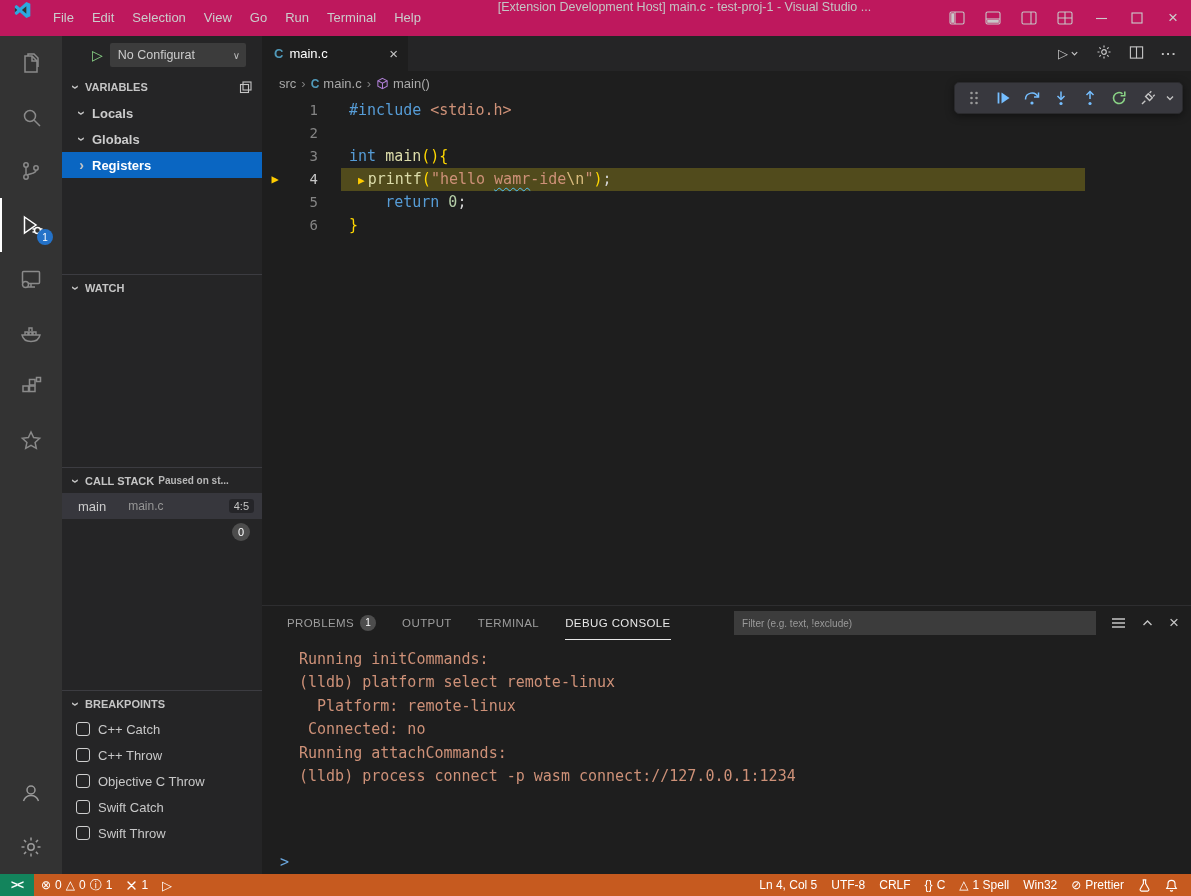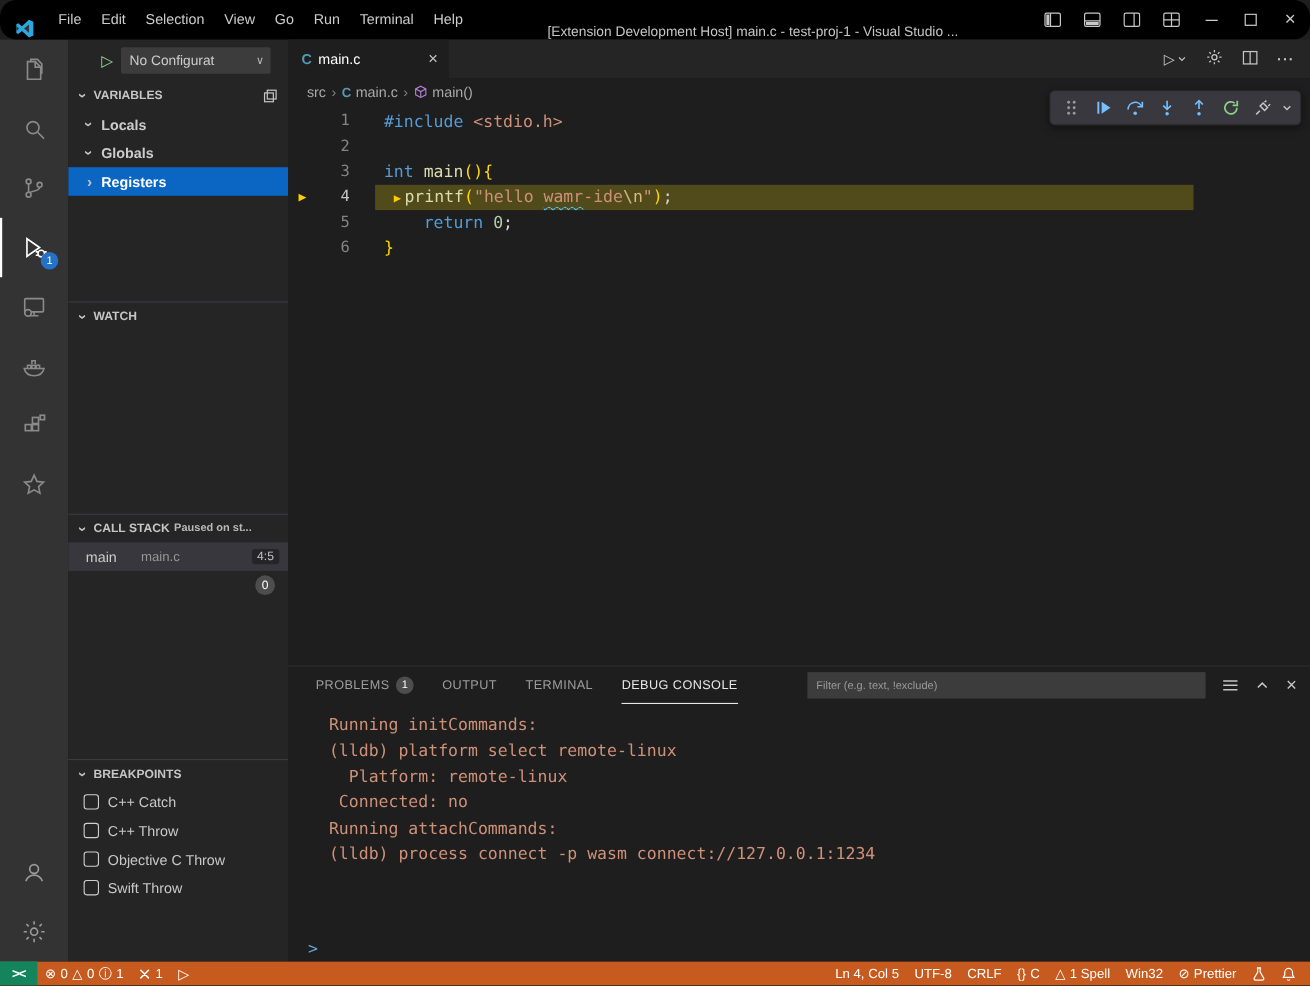--- a/index.html
+++ b/index.html
@@ -2,21 +2,21 @@
 <html style="--statusbar-bg: #c65a1f; --remote-green: #13845c; --list-selection: #0a66c2; --current-line: #514b1c; --debug-yellow: #ffcc00; --console-text: #ce9178; --badge-blue: #2472c8;"><head>
 <meta charset="utf-8">
 <style>
   * { margin:0; padding:0; box-sizing:border-box; }
   html,body { width:1191px; height:896px; overflow:hidden; }
   body { background:#1e1e1e; font-family:"Liberation Sans",sans-serif; color:#cccccc; font-size:13px;
          --statusbar-bg:#c65a1f; --remote-green:#13845c; --list-selection:#0a66c2;
          --current-line:#514b1c; --debug-yellow:#ffcc00; --console-text:#ce9178; --badge-blue:#2472c8; }
 
   
-  .titlebar { height:36px; background:#000000; display:flex; align-items:flex-end; position:relative;border-radius:15px; }
+  .titlebar { height:36px; background:#be185d; display:flex; align-items:flex-start; position:relative; }
   .logo { width:20px; height:20px; margin:0 12px 0 12px; flex:none; }
   .menubar { display:flex; flex:none; }
   .menu-item { padding:0 9px; height:36px; line-height:36px; color:#cccccc; cursor:default; }
   .tb-title { flex:1; text-align:center; color:#c5c5c5; white-space:nowrap; overflow:hidden; font-size:12.5px; }
   .win-controls { display:flex; align-items:center; flex:none; }
   .wc { width:36px; height:36px; display:flex; align-items:center; justify-content:center; color:#cccccc; }
   .wc.close { font-size:17px; }
 
   
   .main { display:flex; height:838px; }
@@ -324,20 +324,24 @@
         <div class="bp-row">
           <span class="bp-check"></span>
           <span class="bp-label">C++ Throw</span>
         </div>
         <div class="bp-row">
           <span class="bp-check"></span>
           <span class="bp-label">Objective C Throw</span>
         </div>
         <div class="bp-row">
           <span class="bp-check"></span>
+          <span class="bp-label">Swift Catch</span>
+        </div>
+        <div class="bp-row">
+          <span class="bp-check"></span>
           <span class="bp-label">Swift Throw</span>
         </div>
       </div>
   </div>
 
   <div class="center">
     <div class="tabbar">
       <div class="tab">
         <span class="tab-c">C</span>
         <span>main.c</span>

